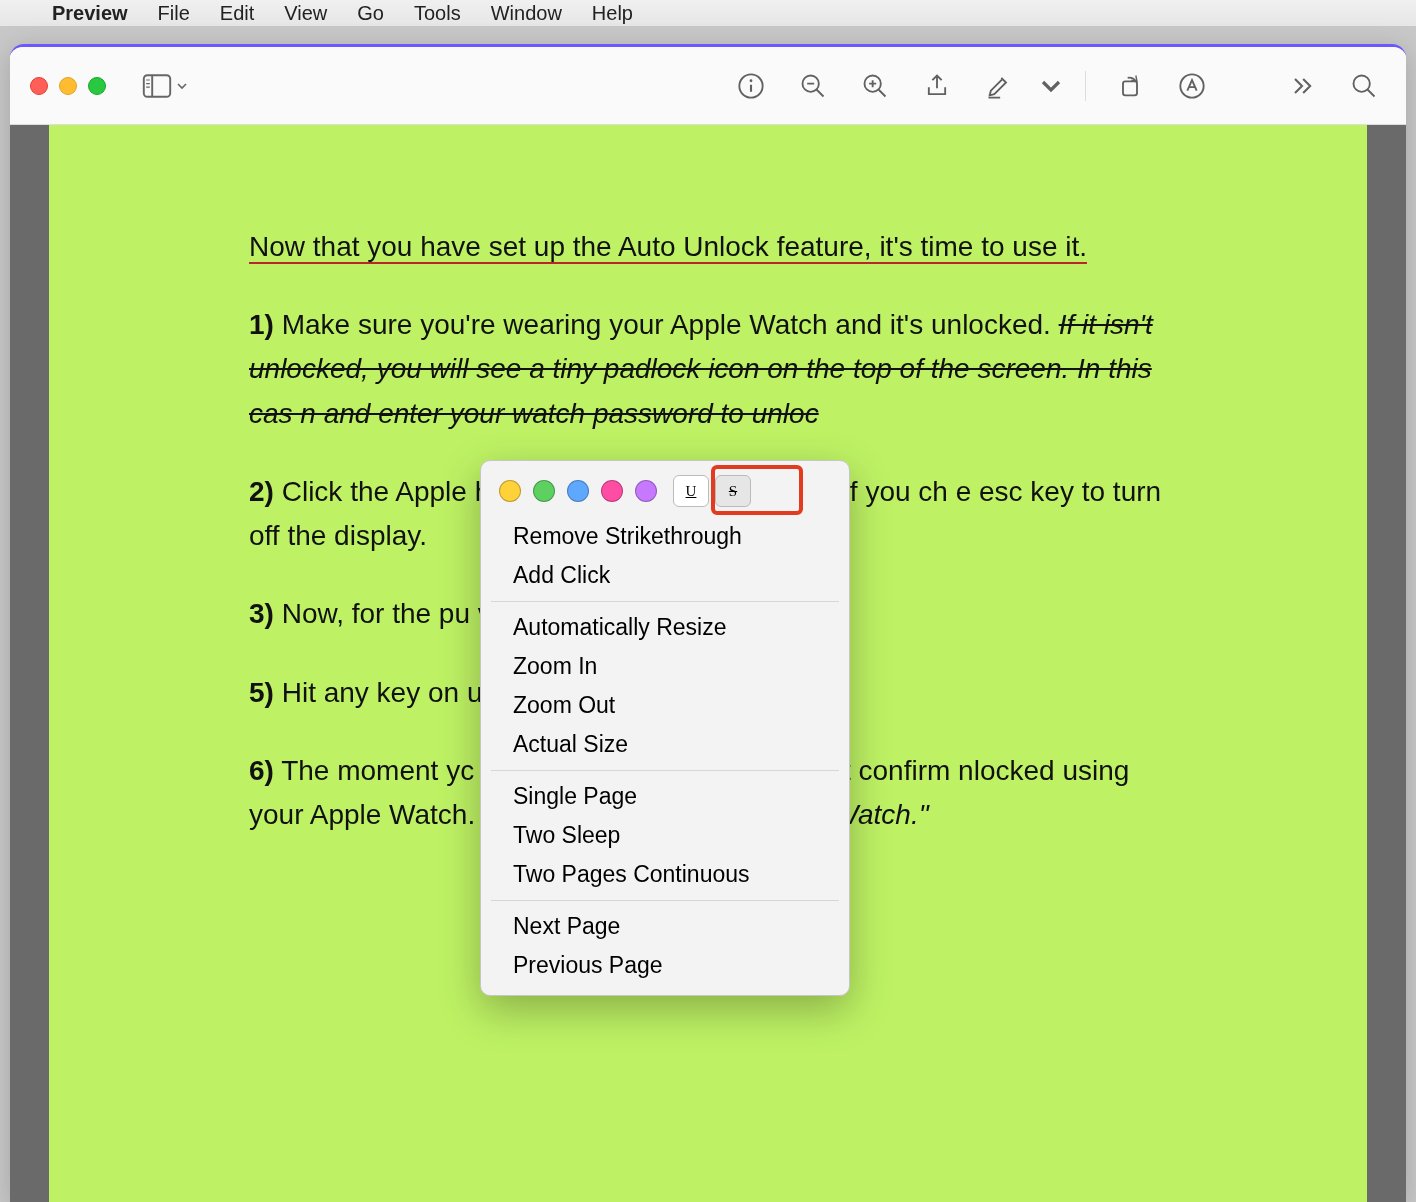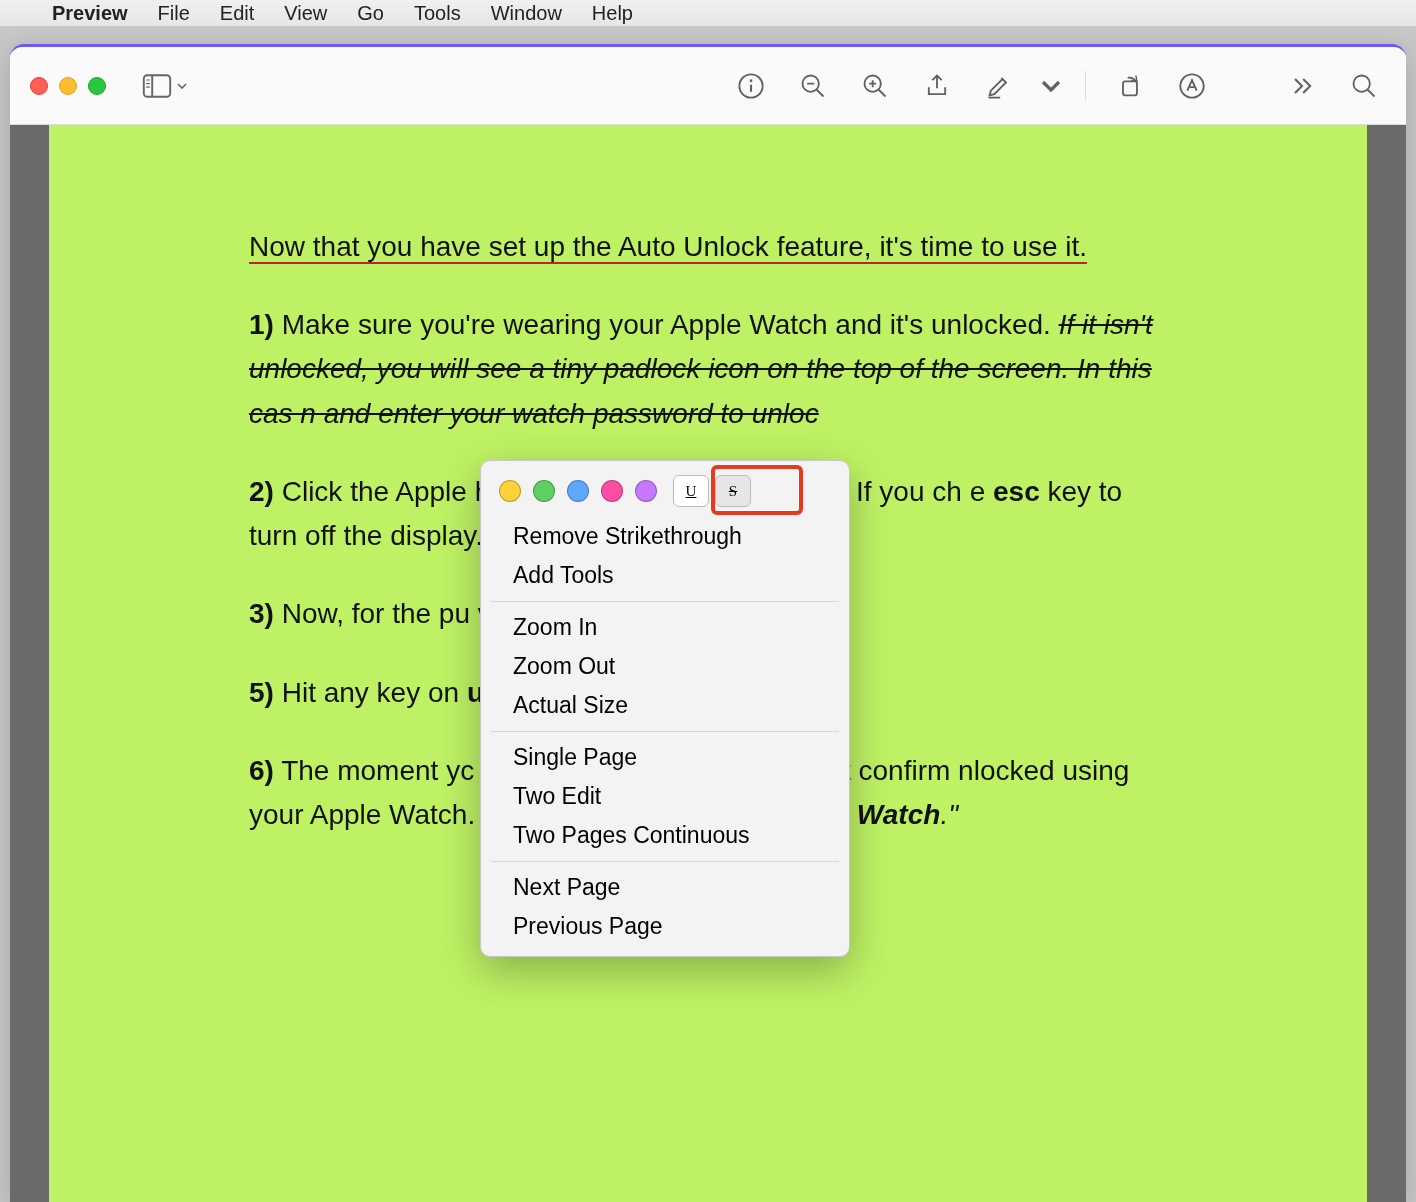--- a/index.html
+++ b/index.html
@@ -74,21 +74,21 @@
     background: #bef264;
     padding: 100px 200px 40px 200px;
     font-size: 28px;
     color: #111;
     line-height: 1.58;
   }
   .page p { margin-bottom: 34px; }
   .intro { border-bottom: 2px solid #b82828; padding-bottom: 0; display:inline; }
   .intro-wrap { margin-bottom: 46px; }
   .stepnum { font-weight:700; }
-  .bold { font-weight:700; }
+  .bold { font-weight:400; }
   .strike { text-decoration: line-through; font-style: italic; }
   .italic { font-style: italic; }
   
   .ctx {
     position: absolute;
     left: 480px;
     top: 460px;
     width: 370px;
     background: #f3f3f3;
     border: 1px solid #c6c6c6;
@@ -271,25 +271,26 @@
     <div class="hl-dot hl-blue"></div>
     <div class="hl-dot hl-pink"></div>
     <div class="hl-dot hl-purple"></div>
     <div class="style-btns">
       <div class="style-btn under-btn">U</div>
       <div class="style-btn strike-btn">S</div>
     </div>
     <div class="red-callout"></div>
   </div>
   <div class="ctx-item">Remove Strikethrough</div>
-  <div class="ctx-item">Add Tools</div>
+  <div class="ctx-item">Add Click</div>
   <div class="ctx-sep"></div>
+  <div class="ctx-item">Automatically Resize</div>
   <div class="ctx-item">Zoom In</div>
   <div class="ctx-item">Zoom Out</div>
   <div class="ctx-item">Actual Size</div>
   <div class="ctx-sep"></div>
   <div class="ctx-item">Single Page</div>
-  <div class="ctx-item">Two Edit</div>
+  <div class="ctx-item">Two Sleep</div>
   <div class="ctx-item">Two Pages Continuous</div>
   <div class="ctx-sep"></div>
   <div class="ctx-item">Next Page</div>
   <div class="ctx-item">Previous Page</div>
 </div>
 
 </body></html>

